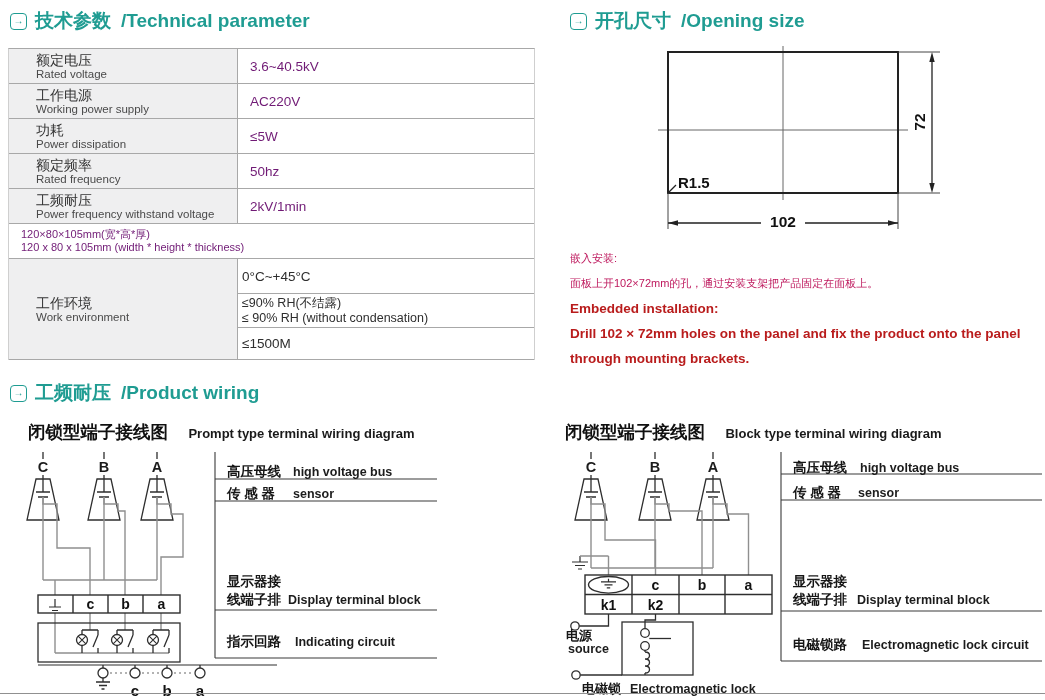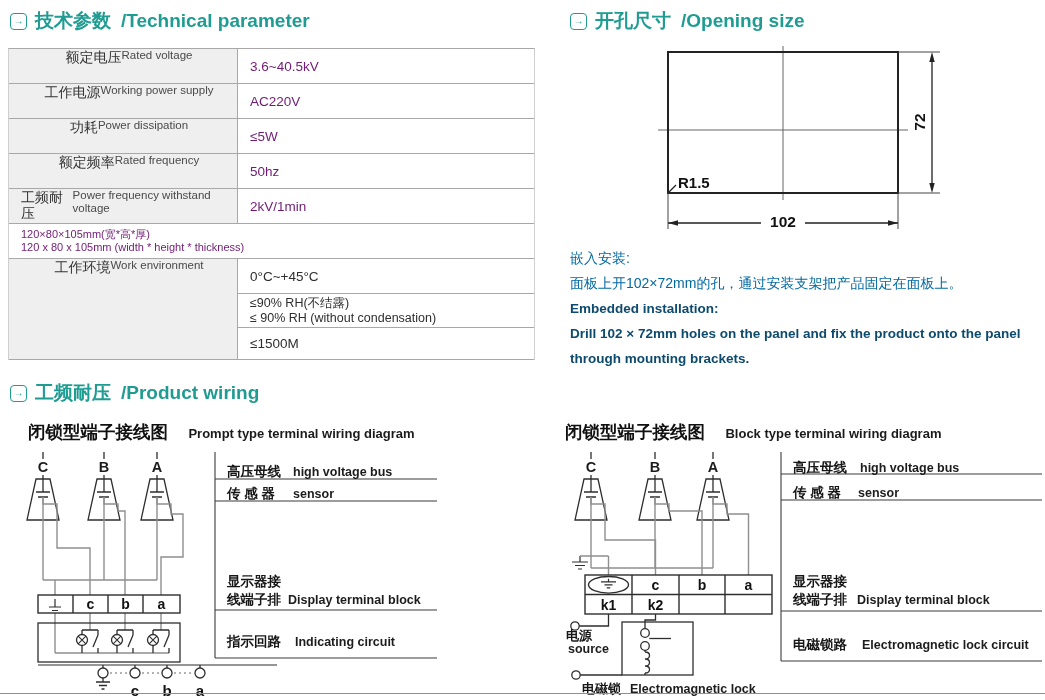--- a/index.html
+++ b/index.html
@@ -9,34 +9,34 @@
   
   .sec-header{display:flex;align-items:center;gap:8px;font-weight:bold;font-size:19px;color:#1f9c92;white-space:nowrap}
   .sec-icon{width:15px;height:15px;border:1.6px solid #1f9c92;border-radius:4px;display:flex;
             align-items:center;justify-content:center;font-size:10px;font-weight:600;line-height:1;flex:0 0 auto}
   .sec-en{margin-left:2px}
   
   .spec-table{position:absolute;left:8px;top:48px;width:527px;border-top:1px solid #a8a8a8;
               border-left:1px solid #cfcfcf;border-right:1px solid #cfcfcf;box-sizing:border-box}
   .spec-row{display:flex;border-bottom:1px solid #a8a8a8}
   .h34{height:34px}.h100{height:100px}
-  .spec-label{width:229px;background:#efeff0;border-right:1px solid #a8a8a8;padding-left:12px;
-              box-sizing:border-box;display:flex;justify-content:center}
+  .spec-label{width:229px;background:#efeff0;border-right:1px solid #a8a8a8;padding-left:27px;
+              box-sizing:border-box;display:flex;flex-direction:column;justify-content:center}
   .spec-zh{font-size:14px;color:#333;line-height:16px}
   .spec-en{font-size:11.5px;color:#4a4a4a;line-height:13px}
   .spec-value{flex:1;display:flex;flex-direction:column;justify-content:center;padding-left:12px;
               font-size:13.5px;color:#701a75}
   .v-small{font-size:11px;line-height:13px}
   .spec-multi{flex:1;display:flex;flex-direction:column}
-  .sub{display:flex;flex-direction:column;justify-content:center;padding-left:12px;font-size:13.5px;color:#2e2e2e;box-sizing:border-box}
+  .sub{display:flex;flex-direction:column;justify-content:center;padding-left:4px;font-size:13.5px;color:#2e2e2e;box-sizing:border-box}
   .bt{border-top:1px solid #a8a8a8}
   .rh-line{font-size:12.5px;line-height:15px}
   
-  .in-zh{font-size:14px;line-height:25px;color:#0369a1;white-space:nowrap}
-  .in-en{font-size:13.5px;line-height:25px;font-weight:700;color:#0c4a6e}
+  .in-zh{font-size:11px;line-height:25px;color:#be185d;white-space:nowrap}
+  .in-en{font-size:13.5px;line-height:25px;font-weight:700;color:#b91c1c}
   
   .sub-zh{font-size:17.5px;font-weight:700;color:#101010}
   .sub-en{font-size:13px;font-weight:700;margin-left:16px;color:#1a1a1a}
   
   .t-letter{font:600 14.5px "Liberation Sans",sans-serif;fill:#1c1c1c;text-anchor:middle}
   .t-term{font:700 14px "Liberation Sans",sans-serif;fill:#111;text-anchor:middle}
   .t-term2{font:700 15px "Liberation Sans",sans-serif;fill:#111;text-anchor:middle}
   .t-zh{font:700 13.5px "Liberation Sans",sans-serif;fill:#161616}
   .t-en{font:600 12.5px "Liberation Sans",sans-serif;fill:#1c1c1c}
   .t-szh{font:700 13px "Liberation Sans",sans-serif;fill:#161616}

